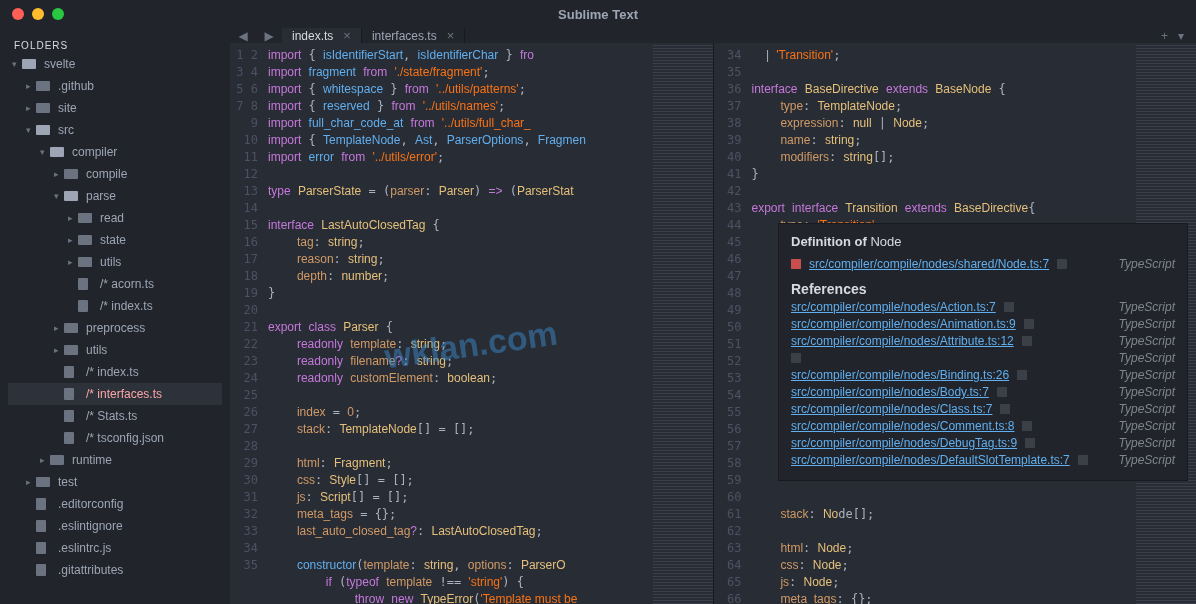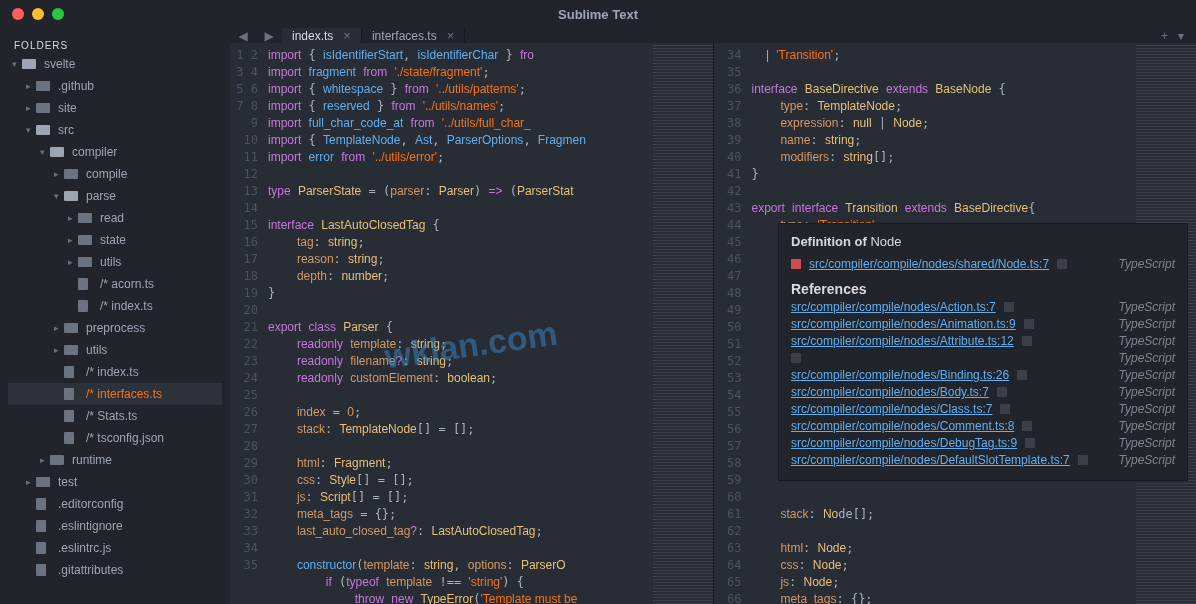--- a/index.html
+++ b/index.html
@@ -6,21 +6,21 @@
 body{background:#1e2127;color:#abb2bf;width:1196px;height:604px;overflow:hidden;font-size:12px}
 .titlebar{height:28px;background:#21252b;display:flex;align-items:center;position:relative}
 .traffic{display:flex;gap:8px;padding-left:12px}
 .dot{width:12px;height:12px;border-radius:50%}
 .close{background:#ff5f57}.min{background:#ffbd2e}.max{background:#28c940}
 .title{position:absolute;left:50%;transform:translateX(-50%);color:#9da5b4;font-size:13px;font-weight:600}
 .main{display:flex;height:576px}
 .sidebar{width:230px;background:#21252b;padding:12px 8px;overflow:auto}
 .folders-hdr{color:#d7dae0;font-weight:400;font-size:10px;letter-spacing:1px;margin-bottom:2px;padding-left:6px}
 .tree-item{display:flex;align-items:center;height:22px;cursor:pointer;padding:1px 0;color:#9da5b4}
-.tree-item.sel{background:#2c313a;color:#f97316}
+.tree-item.sel{background:#2c313a;color:#fca5a5}
 .caret{width:10px;font-size:9px;color:#6b7280;display:inline-block}
 .icon{width:16px;height:14px;margin-right:6px;display:inline-flex;align-items:center}
 .folder-icn{width:14px;height:10px;background:#6b7280;border-radius:1px;position:relative}
 .folder-icn.open{background:#9da5b4}
 .file-icn{width:10px;height:12px;background:#6b7280;border-radius:1px}
 .l0{padding-left:4px}.l1{padding-left:18px}.l2{padding-left:32px}.l3{padding-left:46px}.l4{padding-left:60px}
 .editor-area{flex:1;display:flex;flex-direction:column;background:#282c34}
 .tabbar{height:32px;display:flex;background:#21252b;align-items:stretch}
 .tab-nav{width:26px;display:flex;align-items:center;justify-content:center;color:#6b7280;cursor:pointer}
 .tab{display:flex;align-items:center;padding:0 10px;gap:10px;background:#21252b;color:#9da5b4;cursor:pointer;border-right:1px solid #181a1f}

